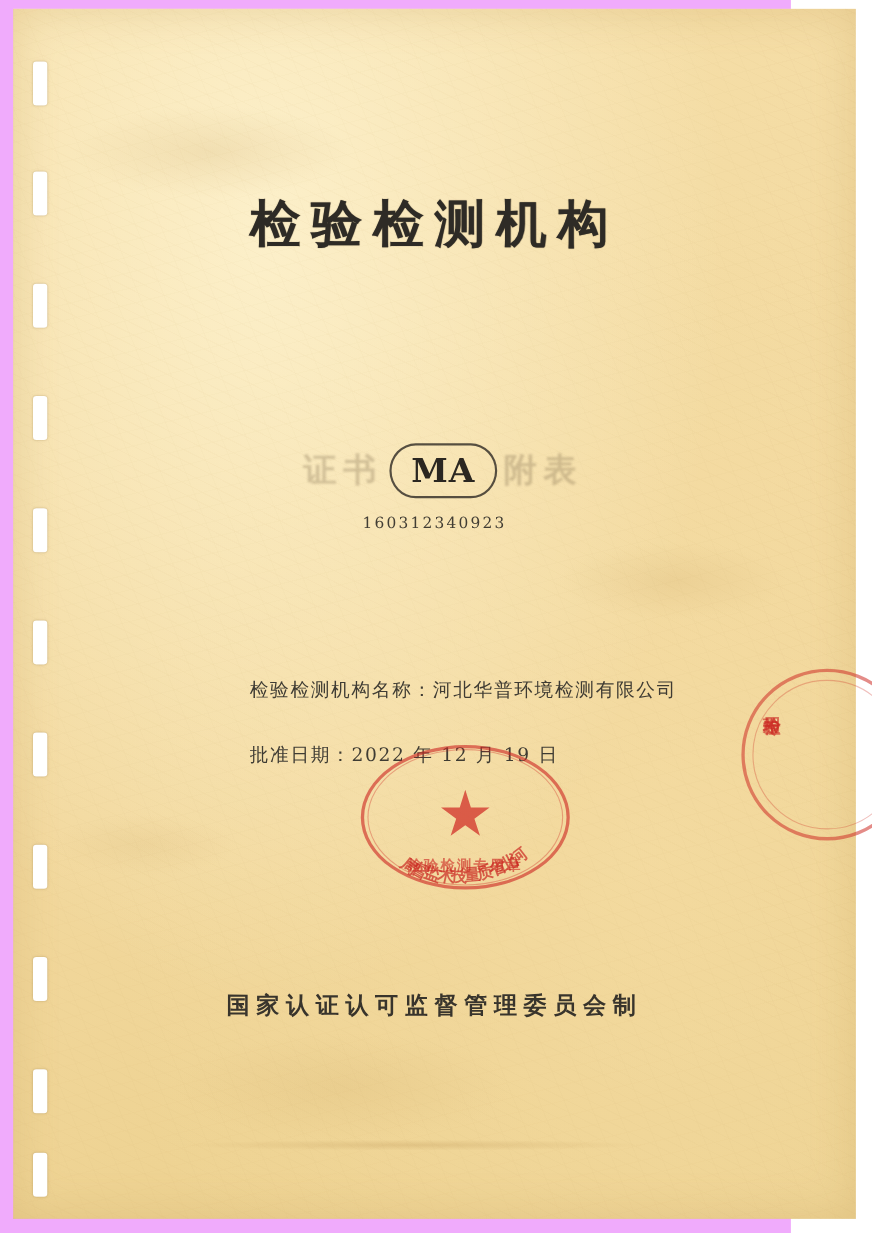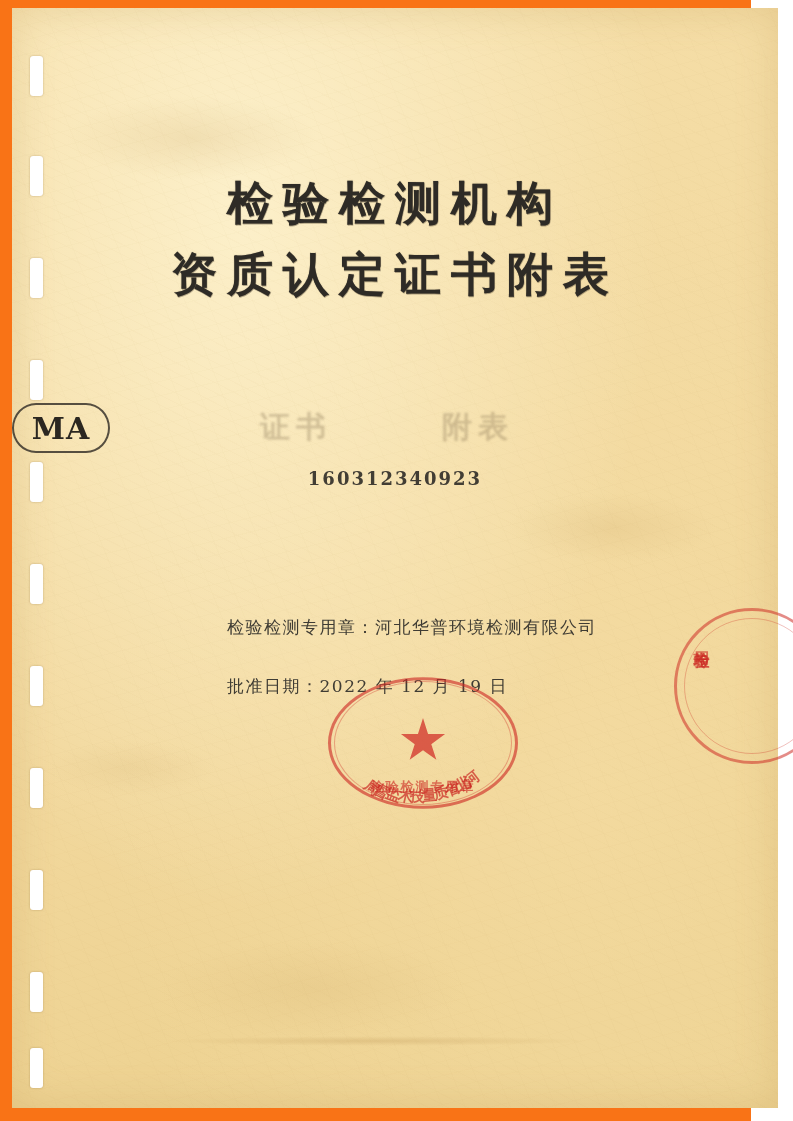--- a/index.html
+++ b/index.html
@@ -11,22 +11,21 @@
     width: 793px;
     height: 1121px;
     font-family: "DejaVu Sans", sans-serif;
     overflow: hidden;
   }
 
   #page {
     position: relative;
     width: 719px;
     height: 1121px;
-    background: #f97316;
-    padding-left: 32px;
+    background: #f0abfc;
   }
 
   
   #sheet {
     position: absolute;
     left: 12px;
     top: 8px;
     width: 766px;
     height: 1100px;
     background:
@@ -83,23 +82,24 @@
     letter-spacing: 10px;
     color: #2e2b26;
     line-height: 1.55;
     text-shadow: 0 0 1px rgba(60,50,35,0.6), 0.5px 0.5px 0 rgba(70,58,40,0.35);
     filter: blur(0.18px);
   }
 
   
   #ma-block {
     position: absolute;
-    left: 0;
+    left: 16px;
     right: 0;
     top: 395px;
+    text-align: center;
   }
   #ma-badge {
     display: inline-block;
     position: relative;
     width: 98px;
     height: 50px;
   }
   #ma-badge .frame {
     position: absolute;
     inset: 0;
@@ -131,22 +131,22 @@
   #ma-ghost-left { left: 248px; letter-spacing: 6px; }
   #ma-ghost-right { left: 430px; letter-spacing: 6px; }
 
   #cert-number {
     position: absolute;
     left: 0;
     right: 0;
     top: 460px;
     text-align: center;
     font-family: "DejaVu Serif", serif;
-    font-weight: bold;
-    font-size: 18px;
+    font-weight: normal;
+    font-size: 14px;
     letter-spacing: 2px;
     color: #33302a;
     filter: blur(0.25px);
     opacity: 0.92;
   }
 
   
   #info-block {
     position: absolute;
     left: 215px;
@@ -297,37 +297,36 @@
     <div class="punch-hole" style="top:454px;"></div>
     <div class="punch-hole" style="top:556px;"></div>
     <div class="punch-hole" style="top:658px;"></div>
     <div class="punch-hole" style="top:760px;"></div>
     <div class="punch-hole" style="top:862px;"></div>
     <div class="punch-hole" style="top:964px;"></div>
     <div class="punch-hole" style="top:1040px;"></div>
 
     <div class="title-block">
       <div class="title-line">检验检测机构</div>
-      <div class="title-line">资质认定证书附表</div>
     </div>
 
     <div id="ma-block">
       <div id="ma-ghost-left">证书</div>
       <div id="ma-badge">
         <div class="frame"></div>
         <div class="ma-text">MA</div>
       </div>
       <div id="ma-ghost-right">附表</div>
     </div>
 
     <div id="cert-number">160312340923</div>
 
     <div id="info-block">
       <div class="info-row">
-        <span class="info-label">检验检测专用章：</span><span class="info-value">河北华普环境检测有限公司</span>
+        <span class="info-label">检验检测机构名称：</span><span class="info-value">河北华普环境检测有限公司</span>
       </div>
       <div class="info-row">
         <span class="info-label">批准日期：</span><span class="info-value">2022 年 12 月 19 日</span>
       </div>
     </div>
 
     <div id="stamp-center">
       <div class="ring"></div>
       <div class="ring2"></div>
       <div class="star"></div>
@@ -344,17 +343,18 @@
           <span style="transform: translate(-51.3276px, 32.8505px) rotate(38deg);">局</span>
         </div>
       <div id="stamp-bottom-text">检验检测专用章</div>
     </div>
 
     <div id="stamp-right">
       <div class="inner"></div>
       <div class="rchars">检验专用</div>
     </div>
 
+    <div id="issuer">国家认证认可监督管理委员会制</div>
 
     <div class="bottom-scuff"></div>
   </div>
 
 </div>
 
 </body></html>

